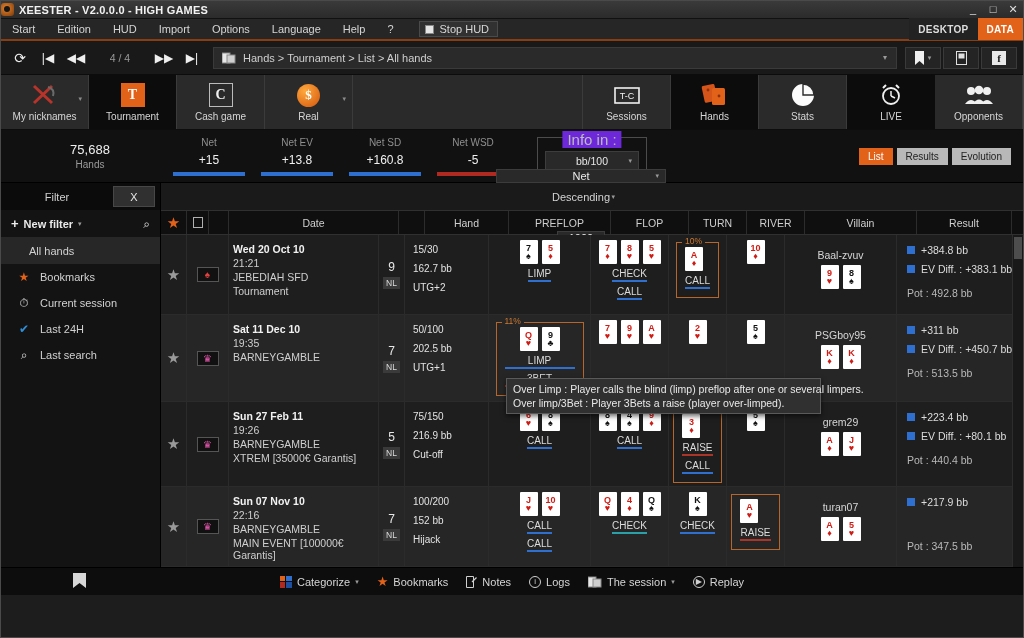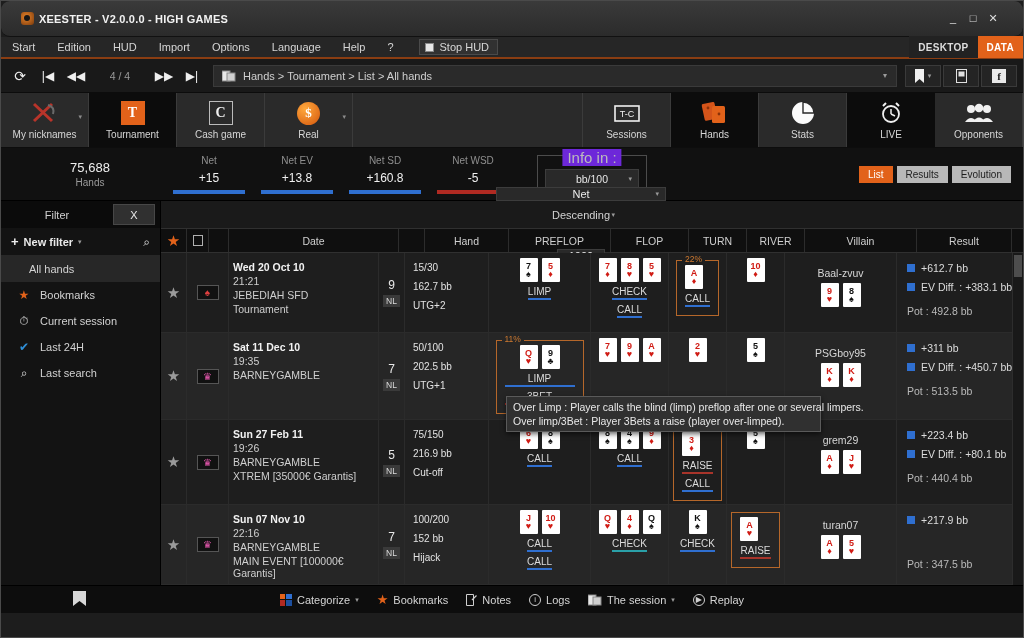--- a/index.html
+++ b/index.html
@@ -8,22 +8,22 @@
     background:#1b1b1b;
     font-family:"Liberation Sans", sans-serif;
     font-size:11px; color:#d8d8d8;
     -webkit-font-smoothing:antialiased;
   }
   .app { position:relative; width:1024px; height:638px;
          background:#1d1d1d;
          border:1px solid #4a4a4a; }
 
   
-  .titlebar { height:36px; background:linear-gradient(#3a3a3a,#2b2b2b);
-    display:flex; align-items:center; padding:0 20px; border-bottom:1px solid #111;border-radius:9px; }
+  .titlebar { height:18px; background:linear-gradient(#3a3a3a,#2b2b2b);
+    display:flex; align-items:center; padding:0 0; border-bottom:1px solid #111; }
   .titlebar .logo { width:13px; height:13px; margin-right:5px;
     background:radial-gradient(circle at 40% 40%, #e8842a, #7a3a0c);
     border-radius:3px; position:relative; }
   .titlebar .logo:after { content:""; position:absolute; left:3px; top:3px;
     width:6px; height:6px; background:#151515; border-radius:50%; }
   .title-text { font-size:11px; font-weight:bold; color:#f2f2f2; letter-spacing:.2px; }
   .win-btns { margin-left:auto; display:flex; gap:6px; padding-right:3px; }
   .win-btn { width:14px; height:12px; color:#ddd; font-size:11px; line-height:10px;
     text-align:center; cursor:default; }
 
@@ -533,21 +533,21 @@
               <div class="card red">
                   <span class="rk">5</span>
                   <span class="st">♥</span>
                 </div>
             </div>
             <div class="act blue">CHECK</div>
             <div class="act blue">CALL</div>
           </div>
           <div class="cell c-turn c-street">
             <div class="hl">
-              <div class="pct">22%</div>
+              <div class="pct">10%</div>
               <div class="cards">
                 <div class="card red">
                     <span class="rk">A</span>
                     <span class="st">♦</span>
                   </div>
               </div>
               <div class="act blue">CALL</div>
             </div>
           </div>
           <div class="cell c-river c-street">
@@ -567,21 +567,21 @@
                 </div>
               <div class="card blk">
                   <span class="rk">8</span>
                   <span class="st">♠</span>
                 </div>
             </div>
           </div>
           <div class="cell c-result">
             <div class="res-line">
               <span class="res-sq"></span>
-              <span class="res-txt">+612.7 bb</span>
+              <span class="res-txt">+384.8 bb</span>
             </div>
             <div class="res-line">
               <span class="res-sq"></span>
               <span class="res-txt">EV Diff. : +383.1 bb</span>
             </div>
             <div class="pot">Pot : 492.8 bb</div>
           </div>
         </div>
 
         <div class="row alt" style="height:87px">

